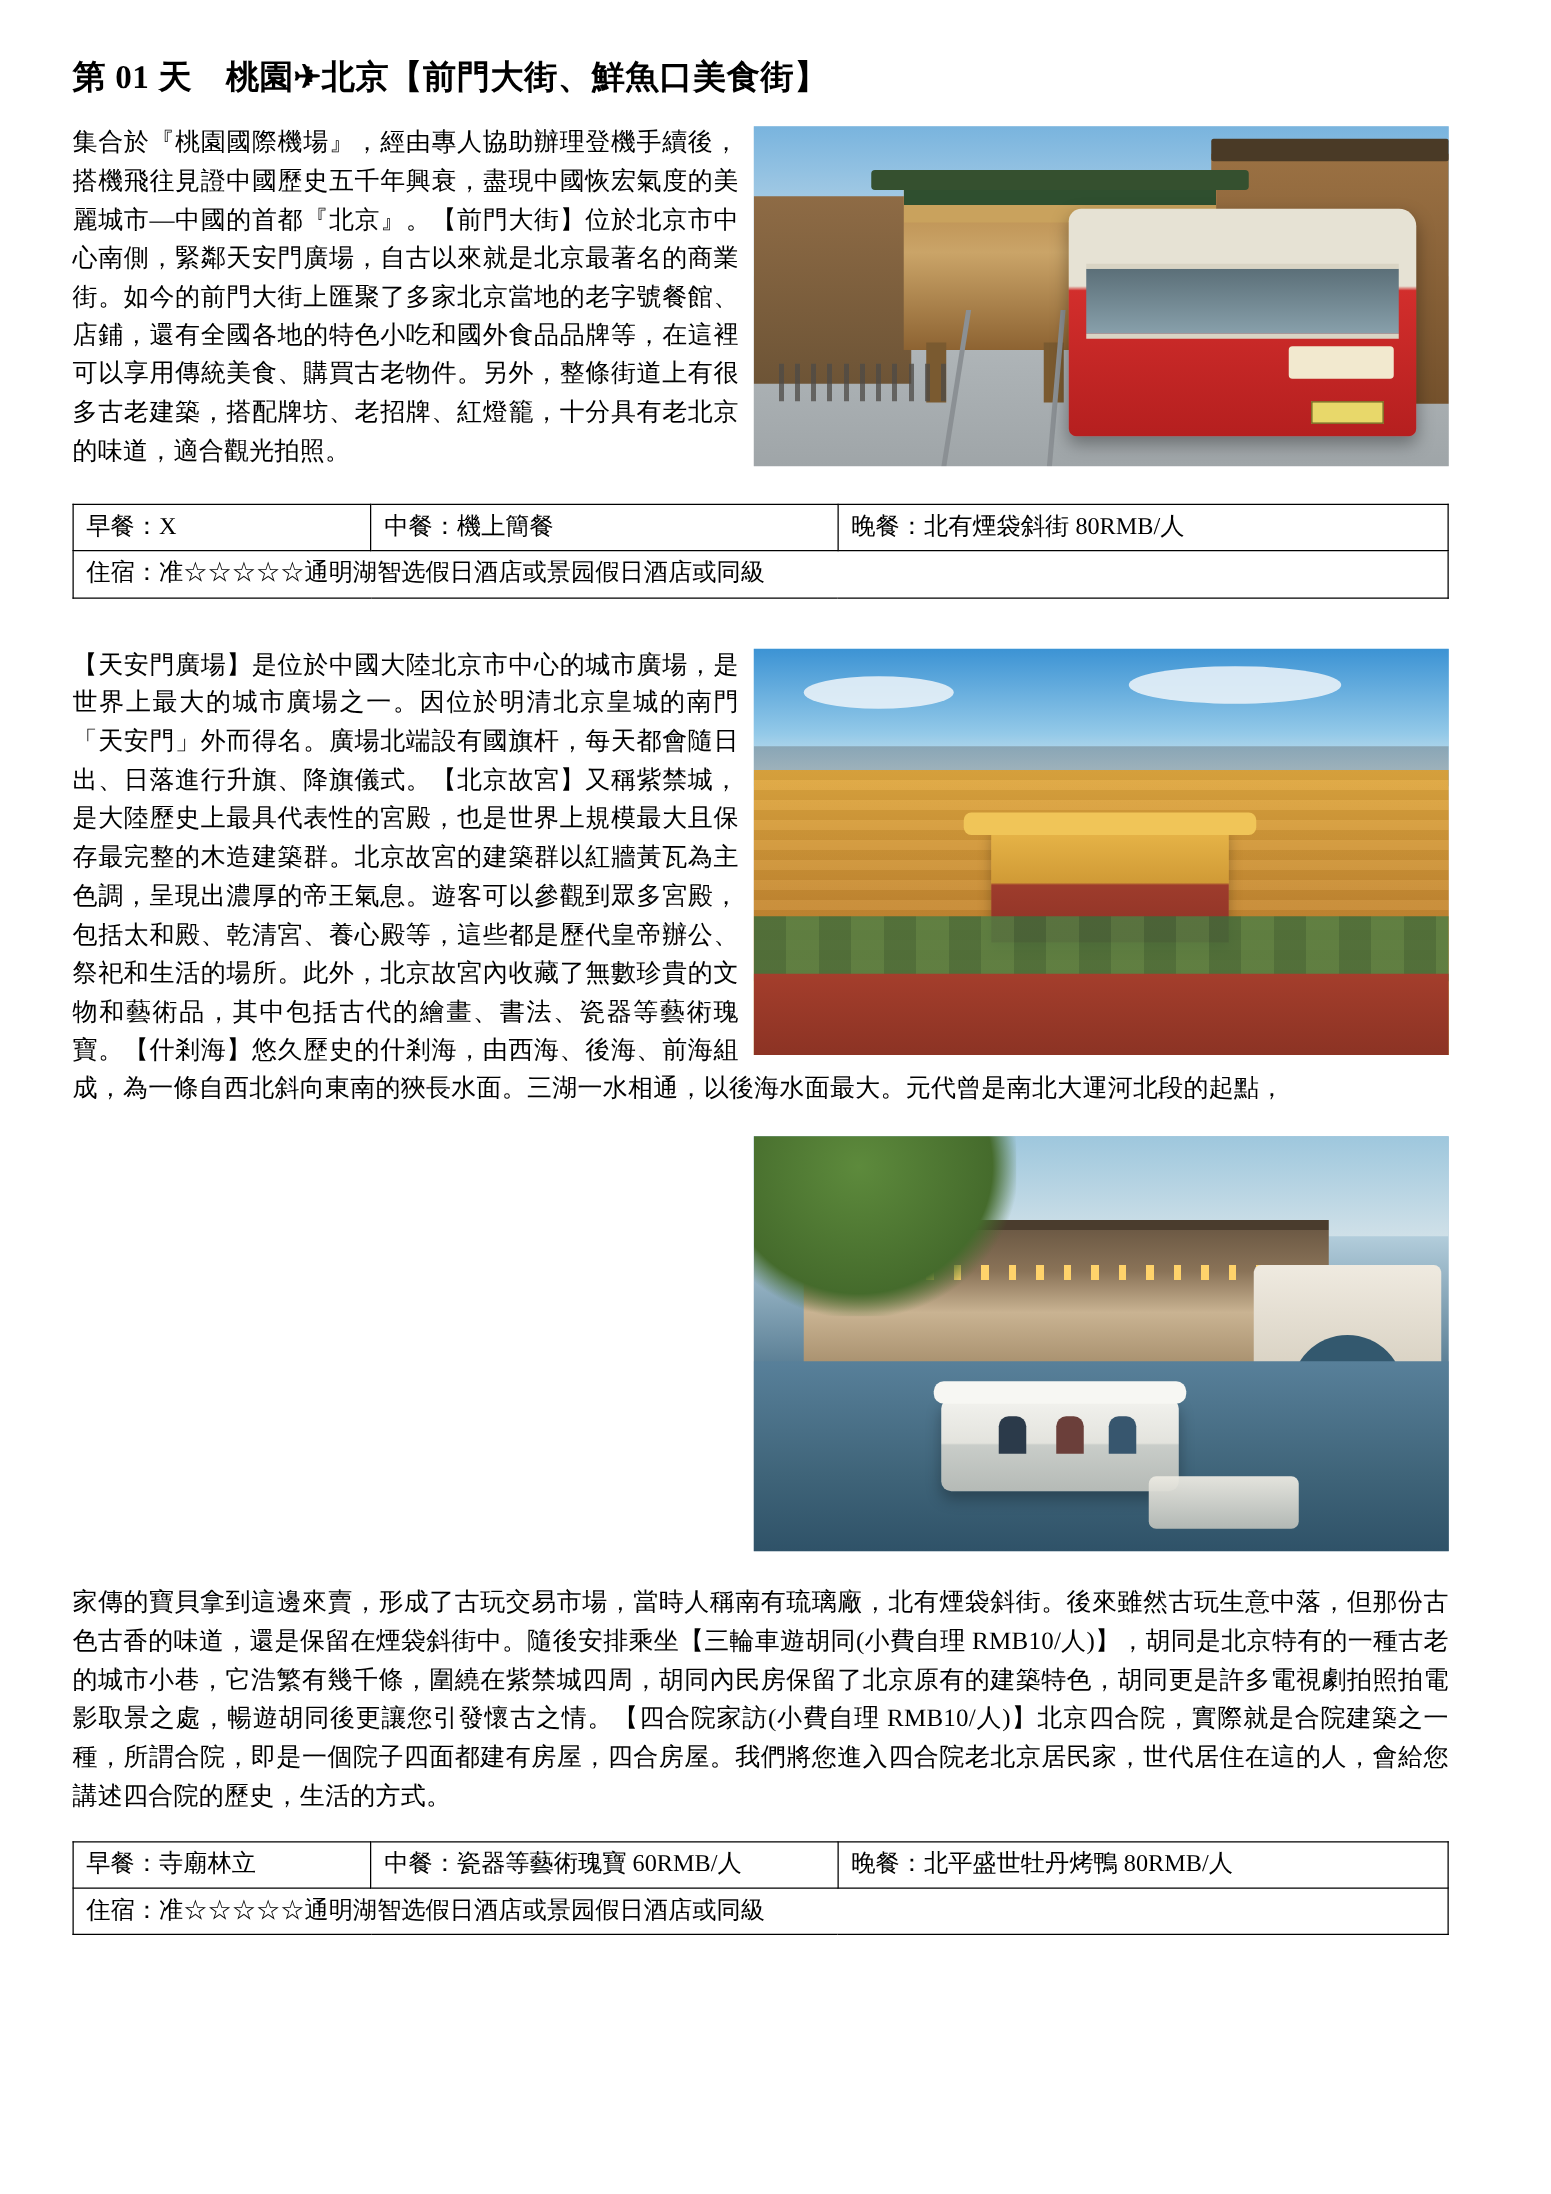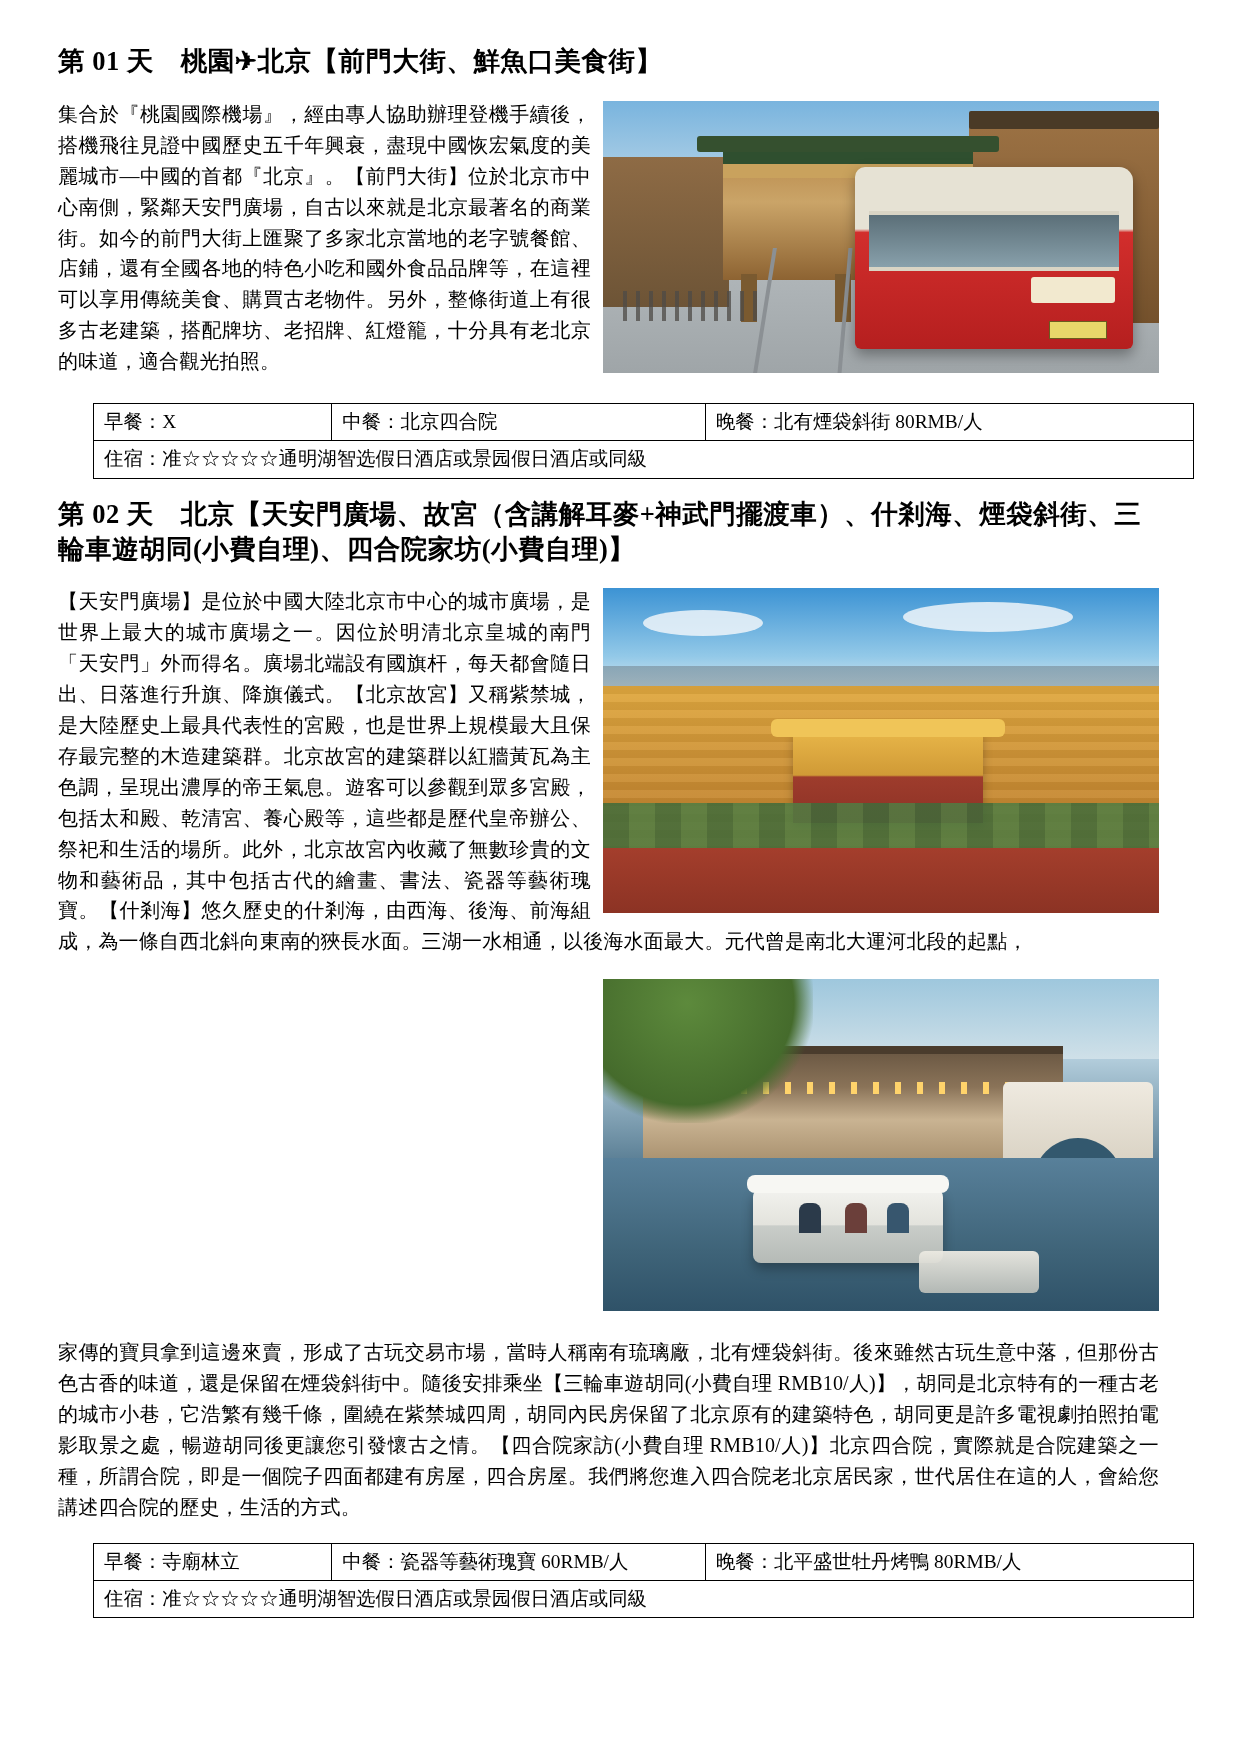--- a/index.html
+++ b/index.html
@@ -220,21 +220,20 @@
     background: linear-gradient(180deg,#eceae2 0%, #b9bdb8 100%);
     border-radius: 6px; opacity:.95;
   }
 
   
   table.meals {
     width: 100%;
     border-collapse: collapse;
     margin-top: 6px;
     table-layout: fixed;
-    margin-left: 35px;
   }
   table.meals td {
     border: 1px solid #000;
     font-size: 19.4px;
     padding: 6px 10px 7px 10px;
     line-height: 1.2;
     white-space: nowrap;
     overflow: hidden;
   }
   .clearfix::after { content: ""; display: block; clear: both; }
@@ -270,35 +269,34 @@
         </div>
       </div>
 
       <p class="body-text">集合於『桃園國際機場』，經由專人協助辦理登機手續後，搭機飛往見證中國歷史五千年興衰，盡現中國恢宏氣度的美麗城市—中國的首都『北京』。【前門大街】位於北京市中心南側，緊鄰天安門廣場，自古以來就是北京最著名的商業街。如今的前門大街上匯聚了多家北京當地的老字號餐館、店鋪，還有全國各地的特色小吃和國外食品品牌等，在這裡可以享用傳統美食、購買古老物件。另外，整條街道上有很多古老建築，搭配牌坊、老招牌、紅燈籠，十分具有老北京的味道，適合觀光拍照。</p>
     </div>
 
     <table class="meals">
       <tbody>
           <tr>
         <td style="width:21%">早餐：X</td>
-        <td style="width:34%">中餐：北京四合院</td>
+        <td style="width:34%">中餐：機上簡餐</td>
         <td style="width:45%">晚餐：北有煙袋斜街 80RMB/人</td>
       </tr>
       <tr>
         <td colspan="3">住宿：准☆☆☆☆☆通明湖智选假日酒店或景园假日酒店或同級</td>
       </tr>
     </tbody>
       </table>
   </section>
 
   <div class="spacer-md"></div>
 
   <section>
 
-    <h2 class="day-heading">第 02 天　北京【天安門廣場、故宮（含講解耳麥+神武門擺渡車）、什剎海、煙袋斜街、三輪車遊胡同(小費自理)、四合院家坊(小費自理)】</h2>
 
     <div class="clearfix">
       <div class="photo f-right ph-fc">
         <div class="sky"></div>
         <div class="cloud c1"></div>
         <div class="cloud c2"></div>
         <div class="hills"></div>
         <div class="roofs"></div>
         <div class="hall"></div>
         <div class="trees"></div>

